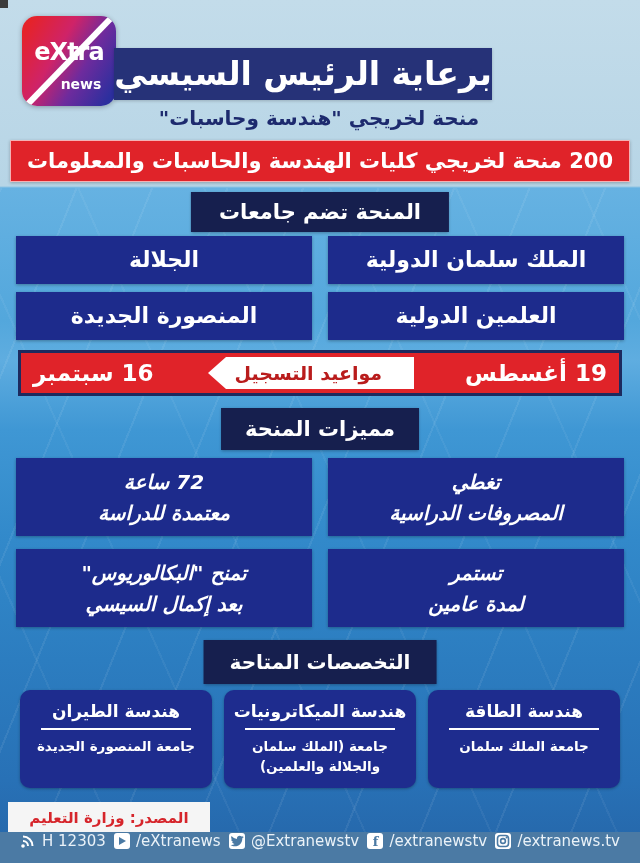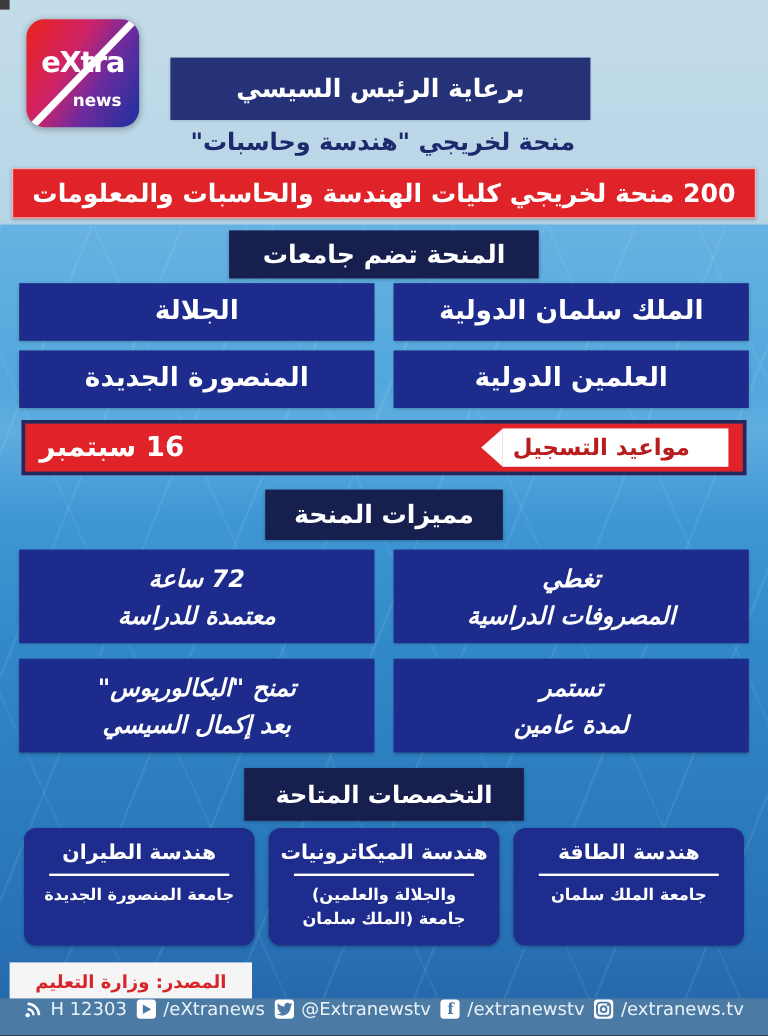--- a/index.html
+++ b/index.html
@@ -23,22 +23,22 @@
 
   
   .logo{position:absolute;left:22px;top:16px;width:94px;height:90px;border-radius:15px;overflow:hidden;
     direction:ltr;background:linear-gradient(120deg,#e5232a 8%,#cf2368 38%,#6e2b9d 63%,#2c2f9e 92%);
     box-shadow:0 1px 5px rgba(0,0,0,.3);}
   .logo .slash{position:absolute;left:-25%;top:42px;width:150%;height:6px;background:#fff;transform:rotate(-46deg);}
   .logo .t1{position:absolute;top:22px;left:0;width:100%;text-align:center;color:#fff;font-weight:700;font-size:24px;letter-spacing:-1px;}
   .logo .t2{position:absolute;top:60px;left:12px;width:100%;text-align:center;color:#fff;font-weight:700;font-size:14px;}
 
   
-  .main-title{position:absolute;right:148px;top:48px;width:350px;height:52px;background:#263278;
-    color:#fff;font-size:21px;font-weight:700;text-align:center;line-height:52px;box-shadow:0 1px 3px rgba(0,0,0,.2);}
+  .main-title{position:absolute;right:148px;top:48px;width:378px;height:52px;background:#263278;
+    color:#fff;font-size:33px;font-weight:700;text-align:center;line-height:52px;box-shadow:0 1px 3px rgba(0,0,0,.2);}
   .subtitle{position:absolute;right:148px;top:106px;width:346px;text-align:center;color:#1d2a6e;font-size:20px;font-weight:700;}
 
   
   .banner{position:absolute;left:10px;right:10px;top:140px;height:42px;background:#e02329;
     border:1px solid rgba(255,255,255,.65);box-sizing:border-box;color:#fff;font-size:21px;font-weight:700;
     text-align:center;line-height:40px;box-shadow:0 1px 3px rgba(0,0,0,.25);}
 
   
   .sec-h{position:absolute;left:50%;transform:translateX(-50%);background:#161f4e;color:#fff;
     font-weight:700;text-align:center;white-space:nowrap;box-shadow:0 1px 3px rgba(0,0,0,.3);}
@@ -110,20 +110,21 @@
 
   <div class="sec-h sec-h1">المنحة تضم جامعات</div>
   <div class="uni-grid">
     <div class="uni-box">الملك سلمان الدولية</div>
     <div class="uni-box">الجلالة</div>
     <div class="uni-box">العلمين الدولية</div>
     <div class="uni-box">المنصورة الجديدة</div>
   </div>
 
   <div class="dates">
+    <span>19 أغسطس</span>
     <span class="reg-arrow">
       <span>مواعيد التسجيل</span>
     </span>
     <span>16 سبتمبر</span>
   </div>
 
   <div class="sec-h sec-h2">مميزات المنحة</div>
   <div class="feat-grid">
     <div class="feat-box">
       <span>تغطي</span>
@@ -150,22 +151,22 @@
       <div class="spec-line"></div>
       <div class="spec-uni">
         <div>جامعة الملك سلمان</div>
         <div></div>
       </div>
     </div>
     <div class="spec-card">
       <div class="spec-title">هندسة الميكاترونيات</div>
       <div class="spec-line"></div>
       <div class="spec-uni">
+        <div>جامعة (الملك سلمان</div>
         <div>والجلالة والعلمين)</div>
-        <div>جامعة (الملك سلمان</div>
       </div>
     </div>
     <div class="spec-card">
       <div class="spec-title">هندسة الطيران</div>
       <div class="spec-line"></div>
       <div class="spec-uni">
         <div>جامعة المنصورة الجديدة</div>
         <div></div>
       </div>
     </div>

